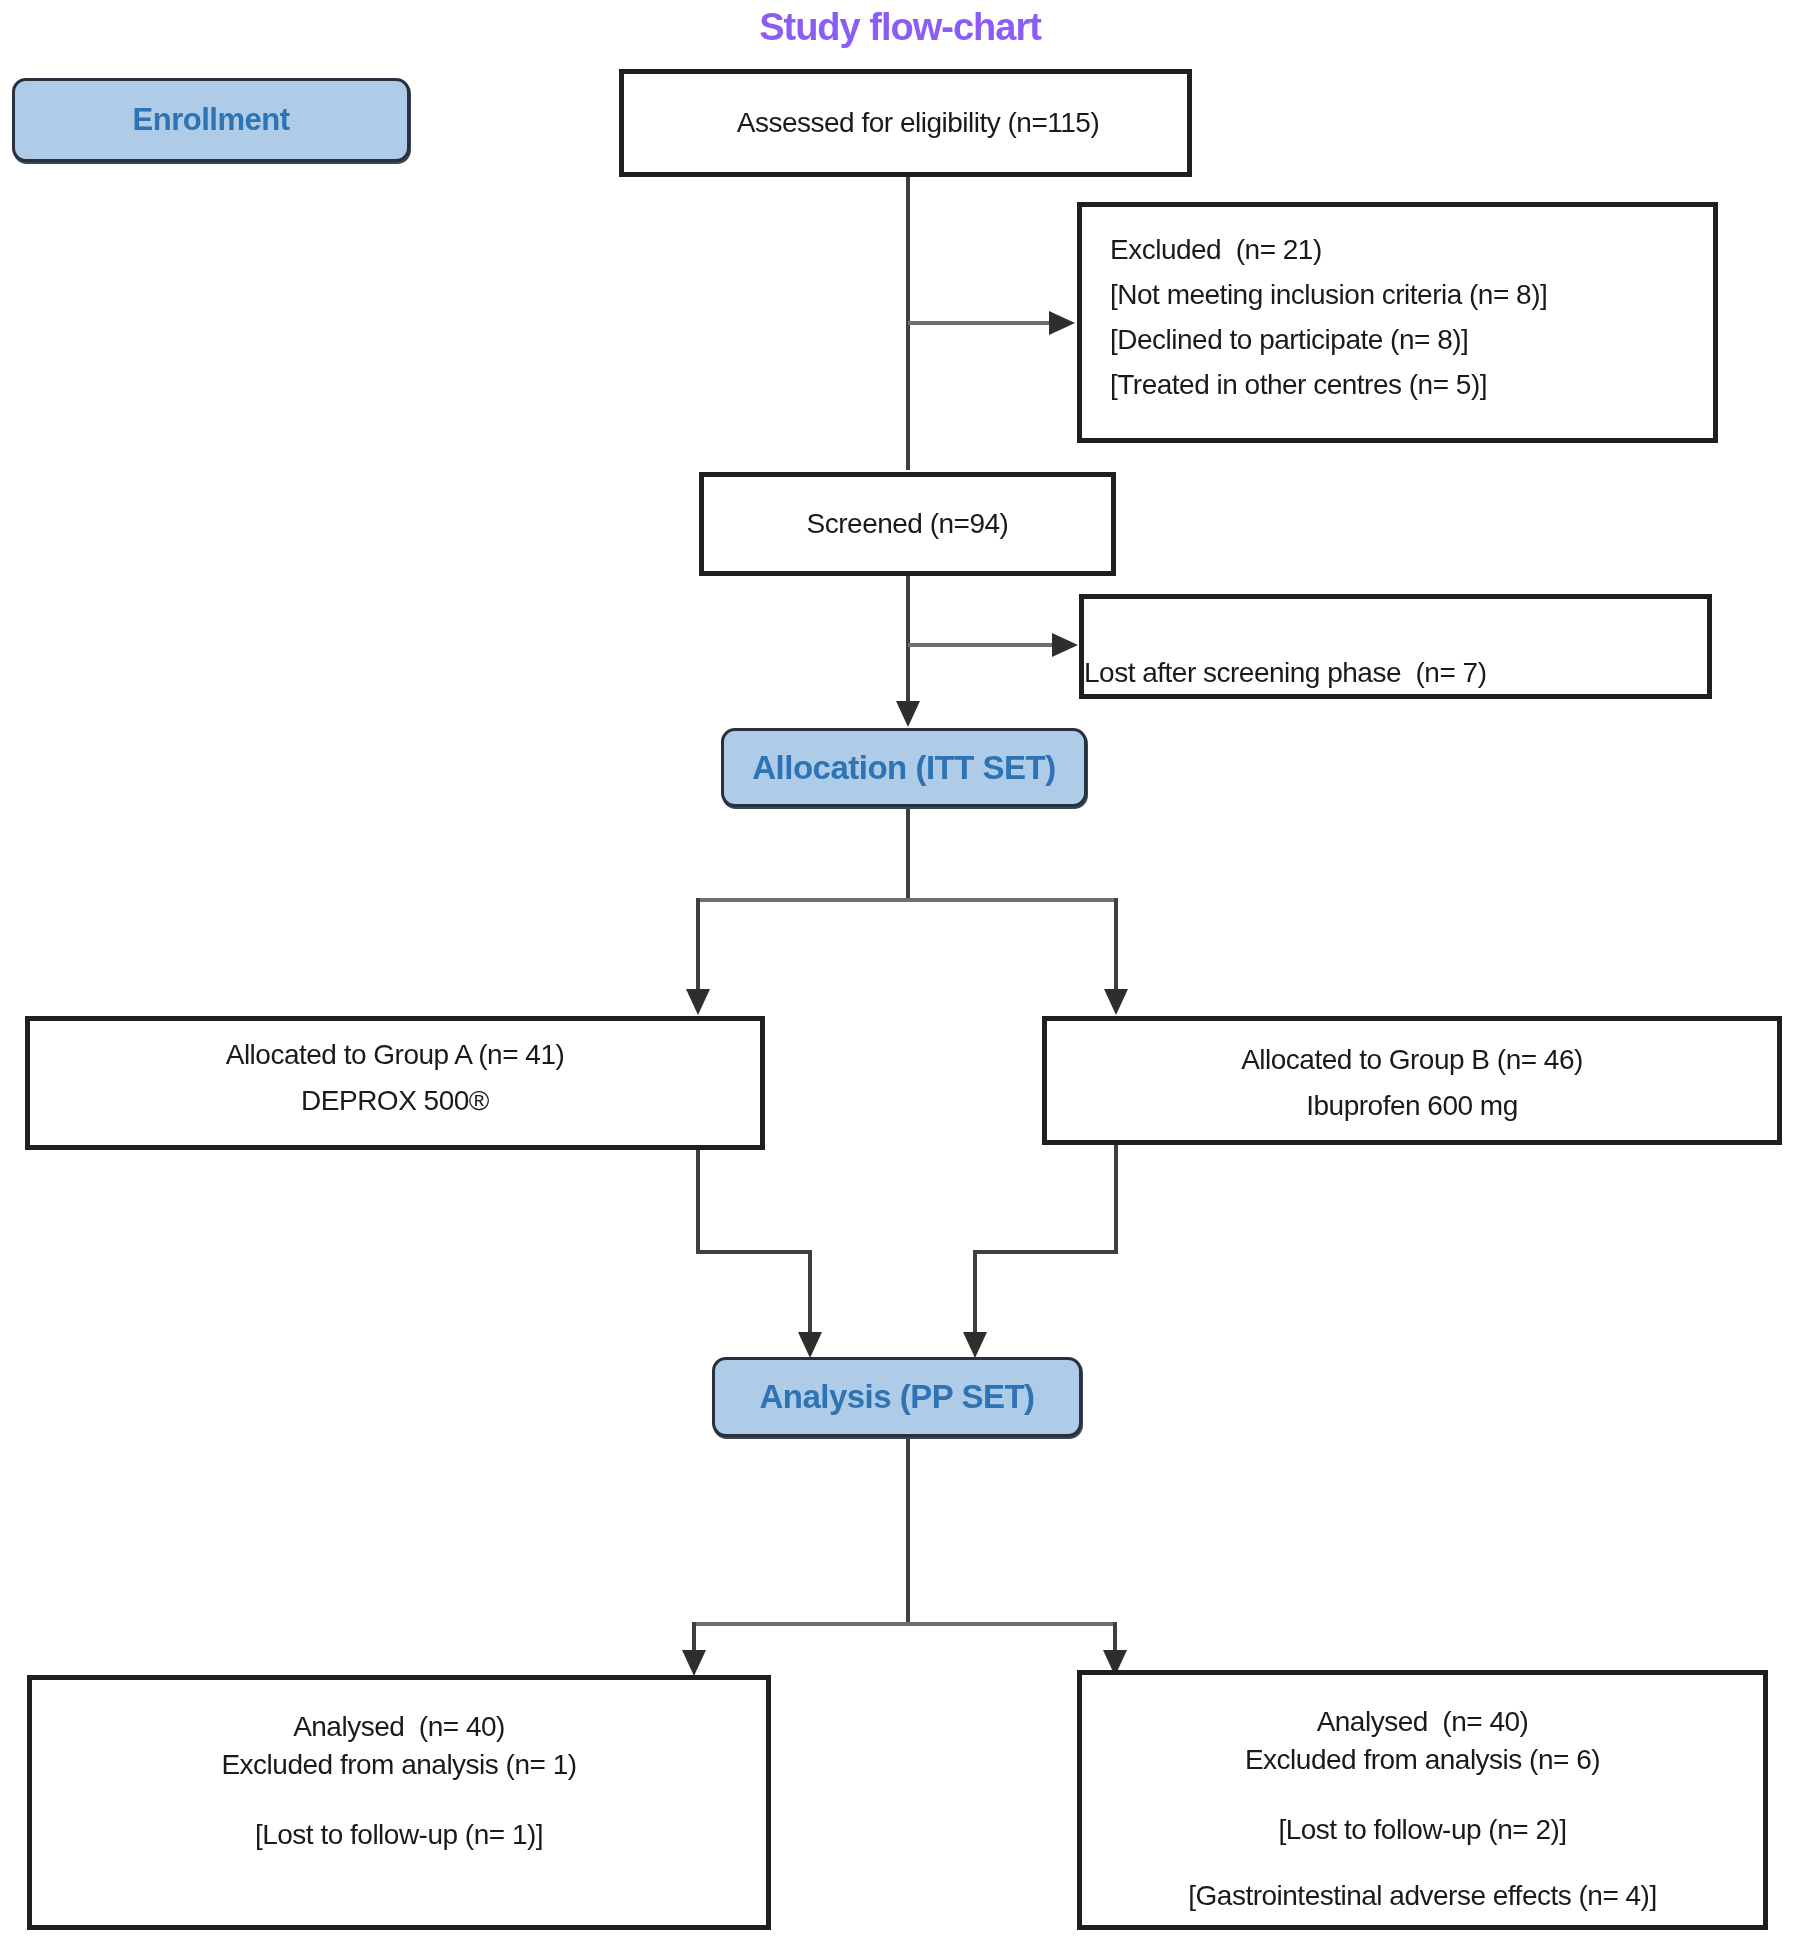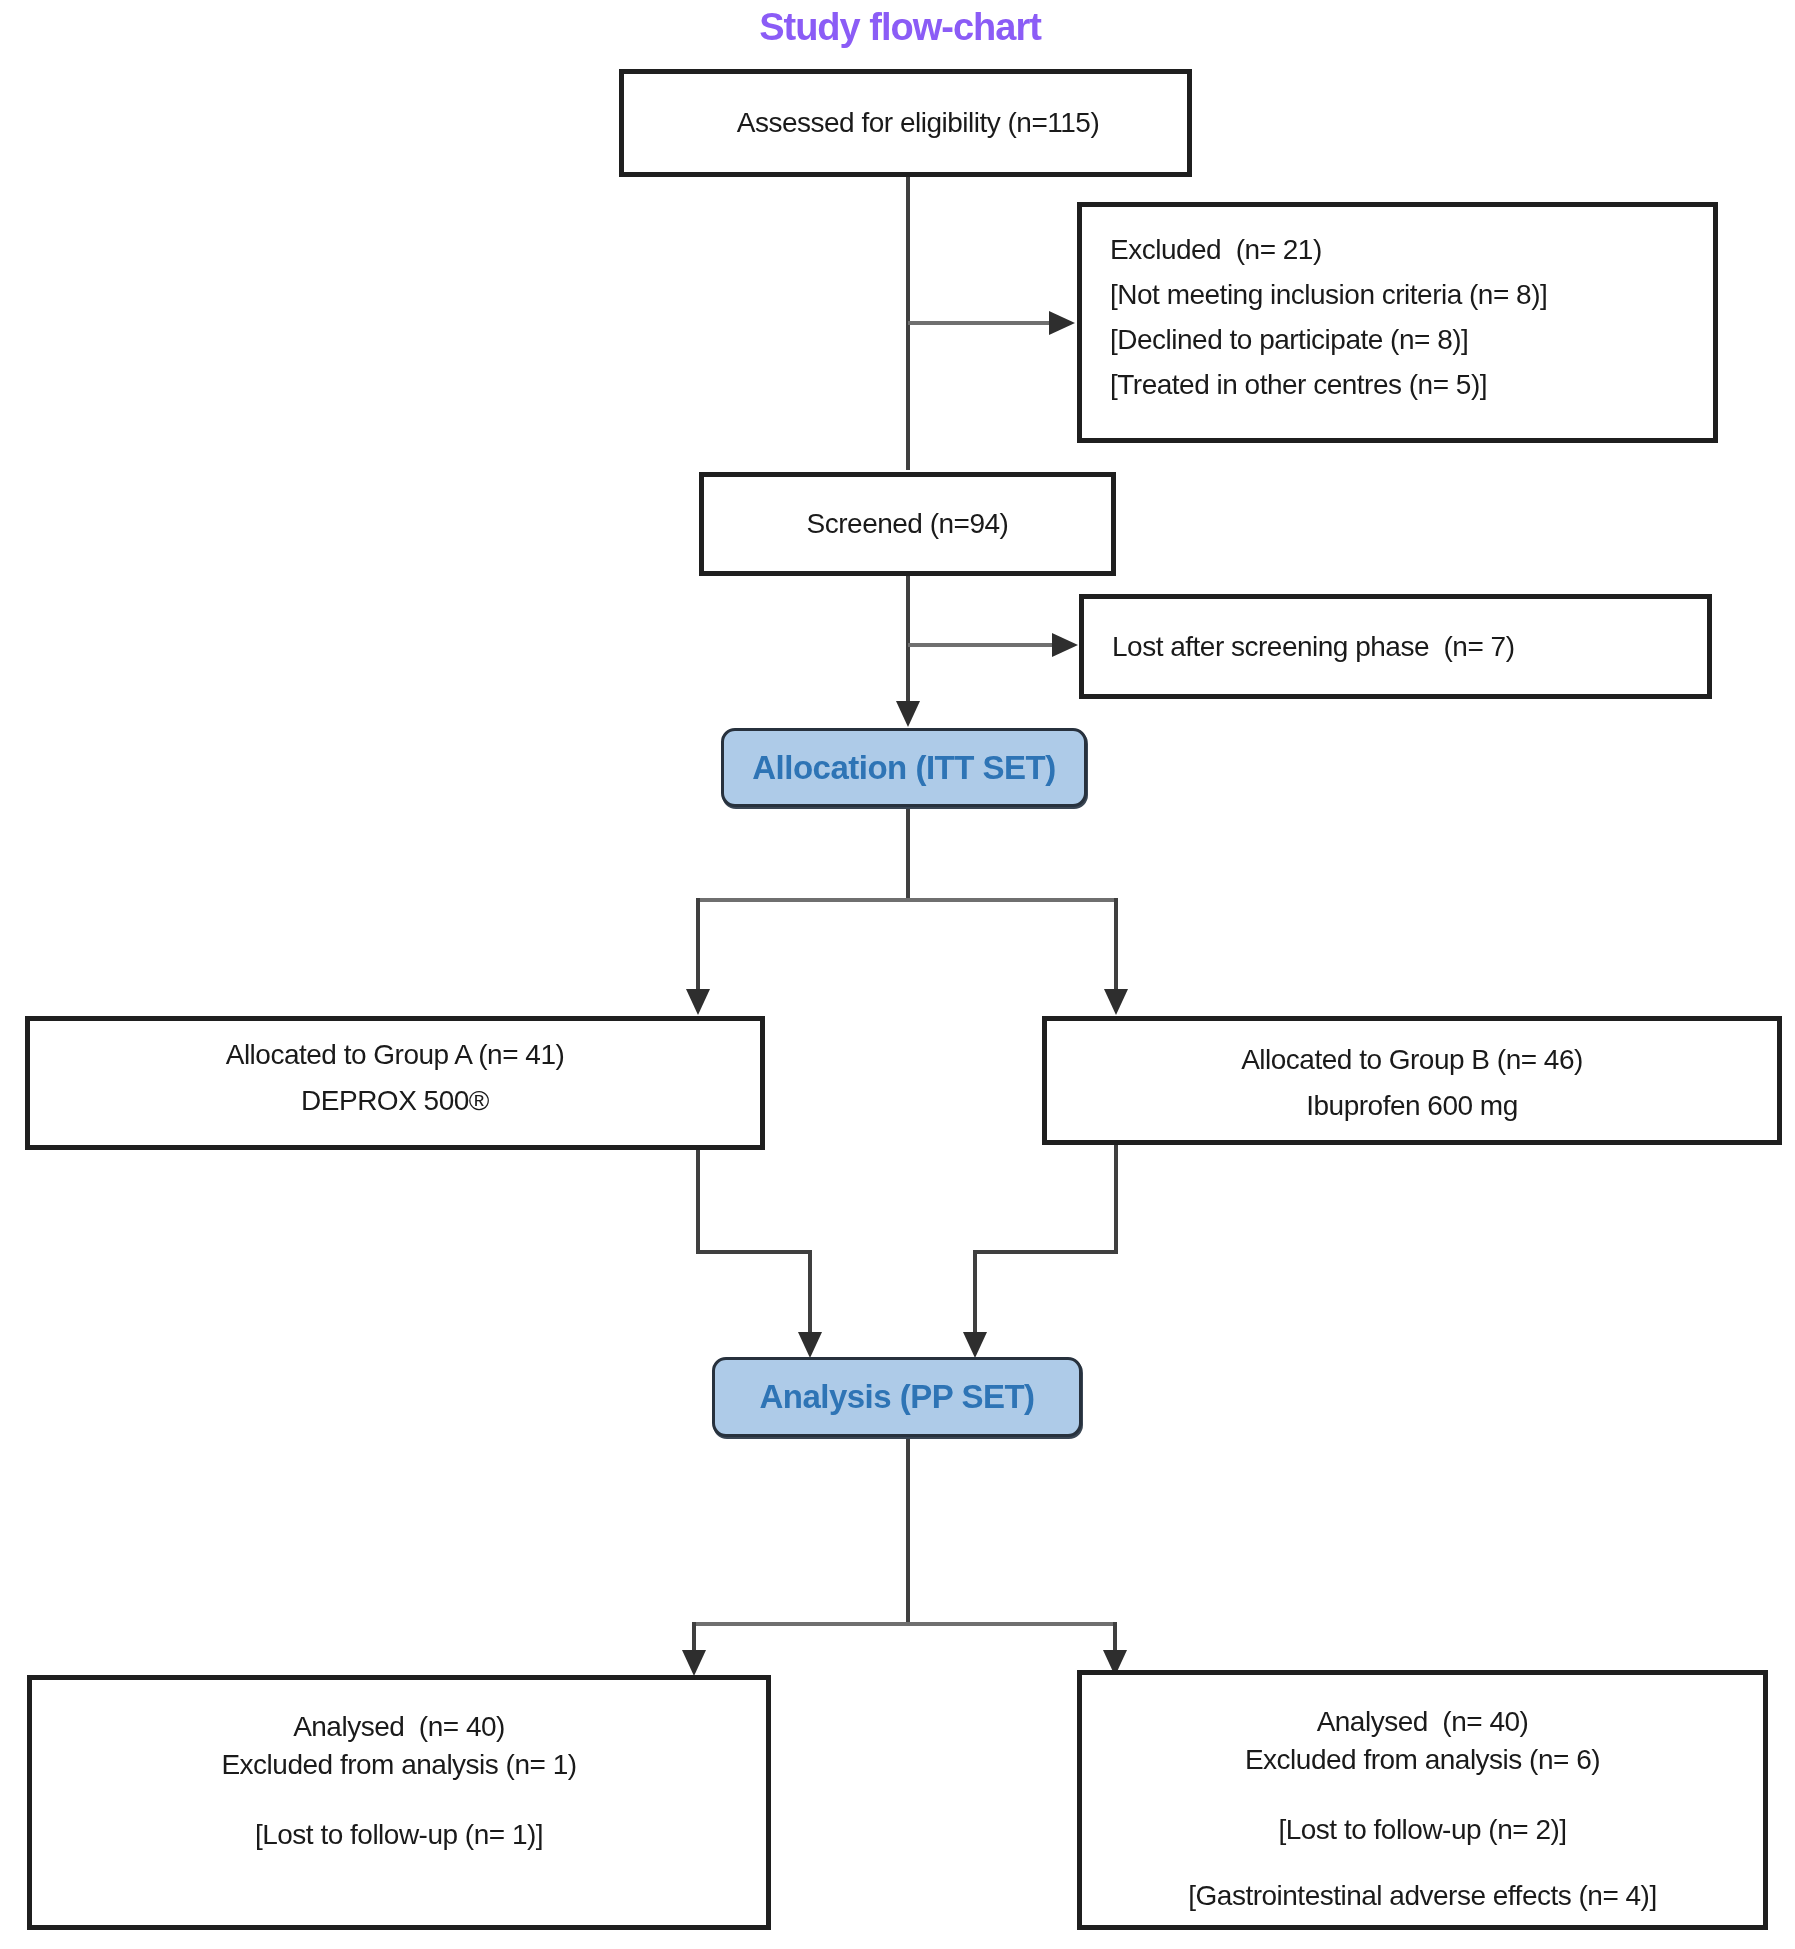--- a/index.html
+++ b/index.html
@@ -38,21 +38,21 @@
   }
   .stage-label{
     color:#2e74b5;font-weight:bold;letter-spacing:-0.5px;white-space:pre-wrap;
   }
   #stage-enrollment{left:12px;top:78px;width:398px;height:84px;}
   #stage-enrollment .stage-label{font-size:31px;}
   #box-assessed{left:619px;top:69px;width:573px;height:108px;padding-left:25px;}
   #box-excluded{left:1077px;top:202px;width:641px;height:241px;padding:20px 15px 0 28px;}
   .leftline{font-size:28px;letter-spacing:-0.5px;white-space:pre-wrap;line-height:45px;text-align:left;}
   #box-screened{left:699px;top:472px;width:417px;height:104px;}
-  #box-lost{left:1079px;top:594px;width:633px;height:105px;display:flex;align-items:center;padding-left:28px;}
+  #box-lost{left:1079px;top:594px;width:633px;height:105px;display:flex;align-items:flex-end;}
   #stage-allocation{left:721px;top:728px;width:366px;height:79px;}
   #stage-allocation .stage-label{font-size:33px;}
   #box-group-a{left:25px;top:1016px;width:740px;height:134px;padding-top:11px;}
   #box-group-b{left:1042px;top:1016px;width:740px;height:129px;padding-top:16px;}
   .twoline{text-align:center;}
   .twoline div{font-size:28px;letter-spacing:-0.5px;white-space:pre-wrap;line-height:46px;}
   #stage-analysis{left:712px;top:1357px;width:370px;height:80px;}
   #stage-analysis .stage-label{font-size:33px;}
   #box-analysed-a{left:27px;top:1675px;width:744px;height:255px;padding-top:28px;text-align:center;}
   #box-analysed-b{left:1077px;top:1670px;width:691px;height:260px;padding-top:28px;text-align:center;}
@@ -91,20 +91,23 @@
       <polygon points="1078,645 1052,633 1052,657"></polygon>
       <polygon points="698,1015 686,989 710,989"></polygon>
       <polygon points="1116,1015 1104,989 1128,989"></polygon>
       <polygon points="810,1358 798,1332 822,1332"></polygon>
       <polygon points="975,1358 963,1332 987,1332"></polygon>
       <polygon points="694,1676 682,1650 706,1650"></polygon>
       <polygon points="1115,1676 1103,1650 1127,1650"></polygon>
     </g>
   </svg>
 
+  <div id="stage-enrollment" class="abs stage">
+    <span class="stage-label">Enrollment</span>
+  </div>
 
   <div id="box-assessed" class="abs plainbox centertext">
     <span class="boxtext">Assessed for eligibility (n=115)</span>
   </div>
 
   <div id="box-excluded" class="abs plainbox">
     <div class="leftline">Excluded  (n= 21)</div>
     <div class="leftline">[Not meeting inclusion criteria (n= 8)]</div>
     <div class="leftline">[Declined to participate (n= 8)]</div>
     <div class="leftline">[Treated in other centres (n= 5)]</div>

